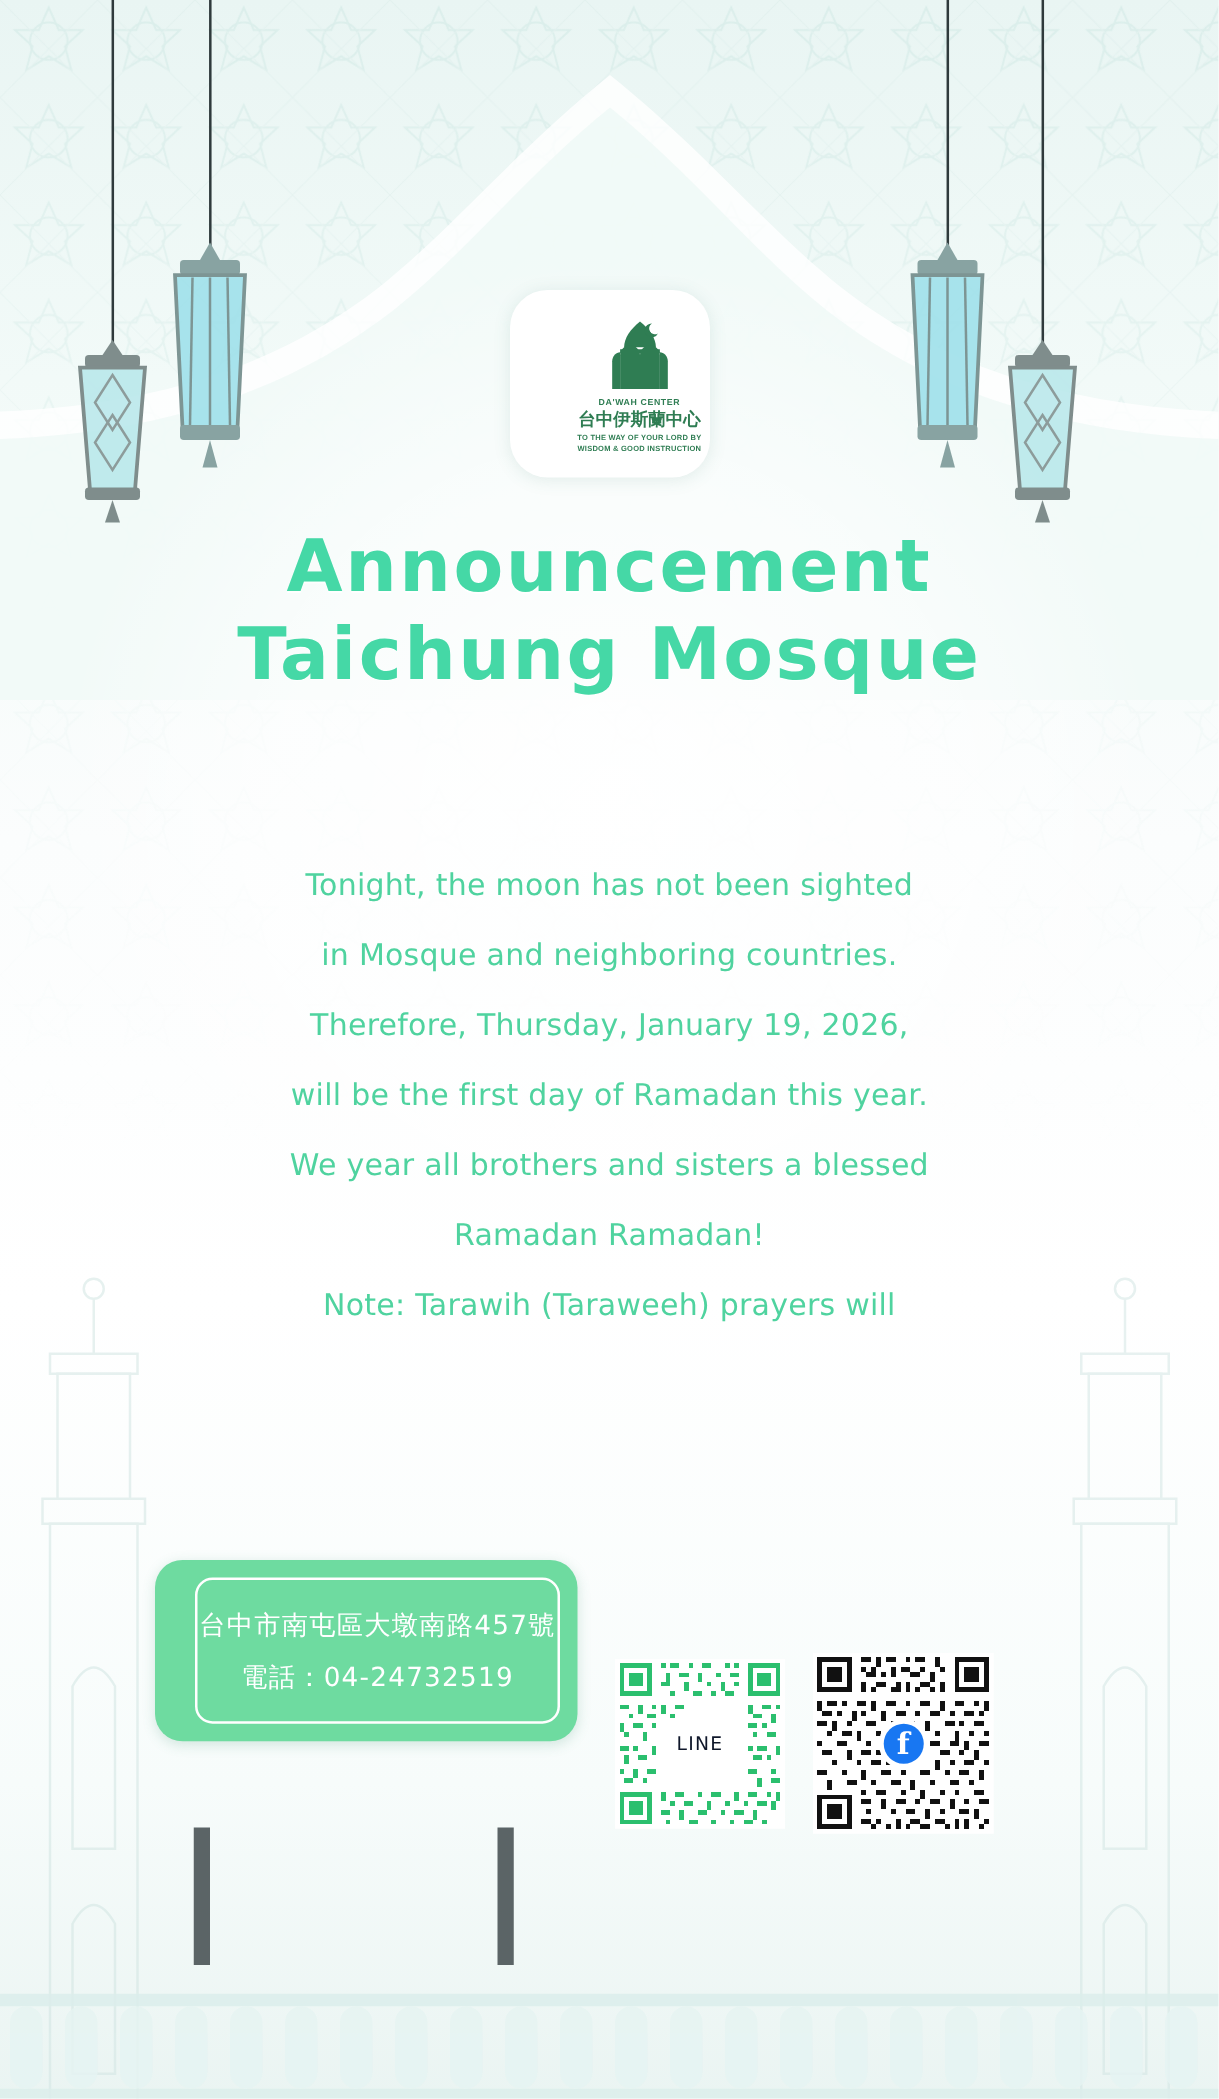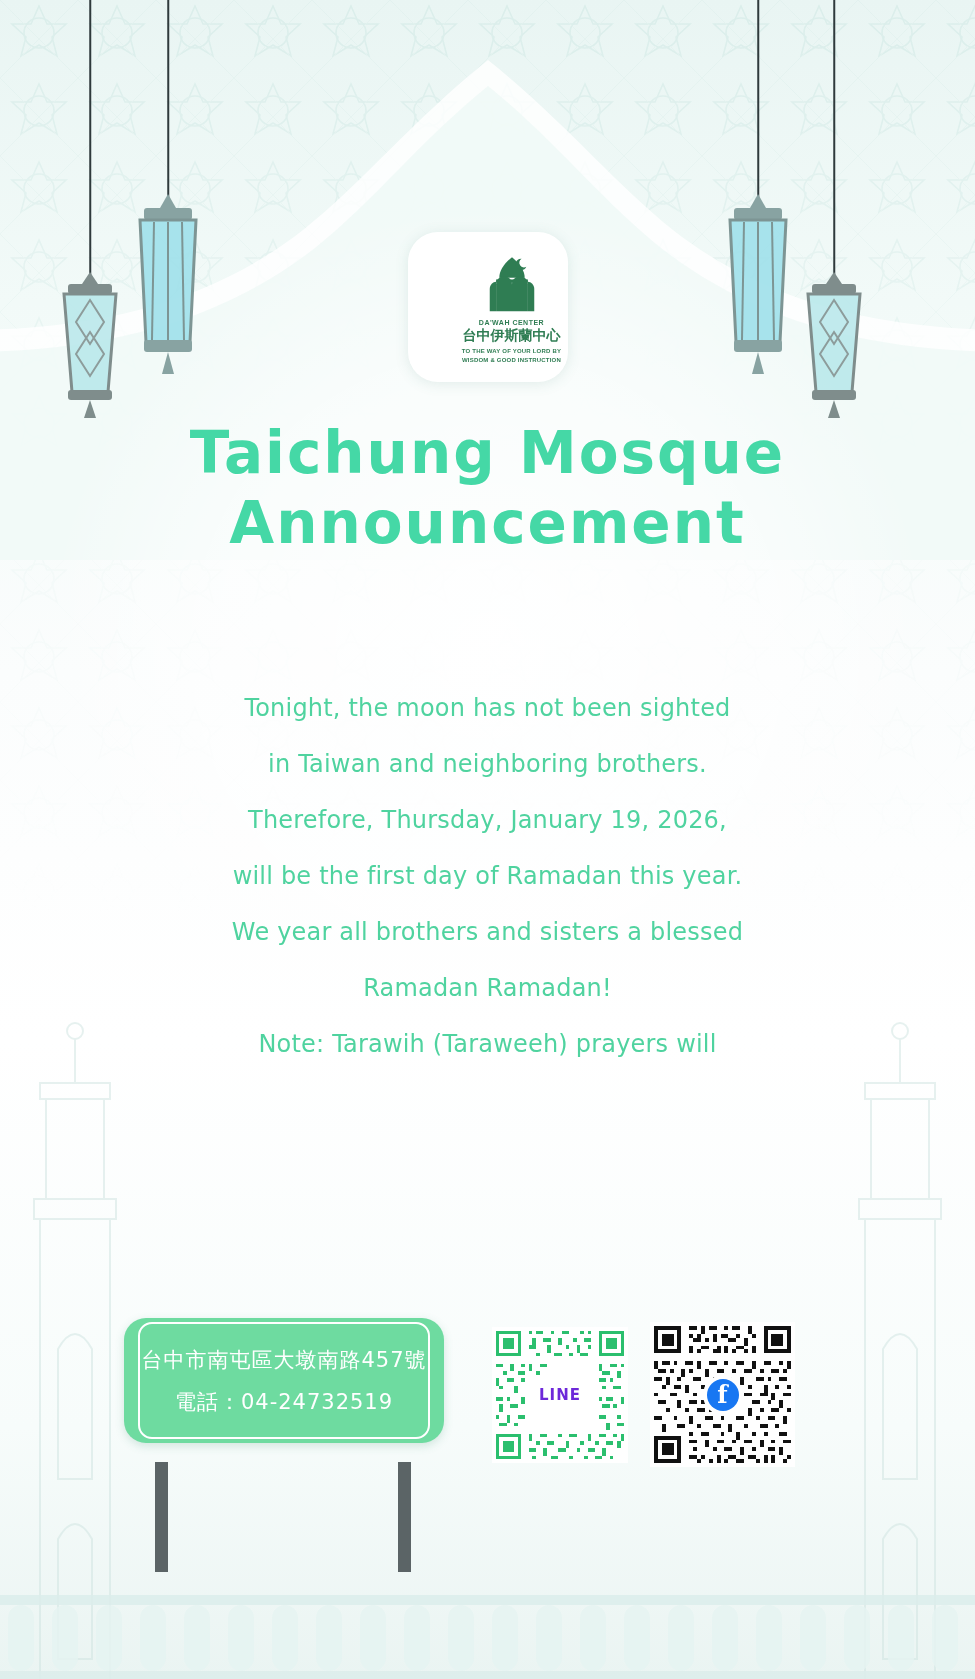--- a/index.html
+++ b/index.html
@@ -153,29 +153,30 @@
     font-size: 24px;
     line-height: 56px;
     letter-spacing: .2px;
   }
   .body-text p { margin: 0; }
 
   
   .sign {
     position: absolute;
     left: 124px;
-    top: 1318px;
+    top: 1248px;
     width: 320px;
-    height: 125px;
+    height: 145px;
     background: #6edba0;
     border-radius: 22px;
     box-shadow: 0 3px 10px rgba(60,140,110,0.20);
     display: flex;
     align-items: center;
     justify-content: center;
+    padding-left: 18px;
   }
   .sign-inner {
     width: 288px;
     height: 113px;
     border: 2px solid #ffffff;
     border-radius: 14px;
     display: flex;
     flex-direction: column;
     align-items: center;
     justify-content: center;
@@ -202,22 +203,22 @@
     top: 1327px;
     width: 136px;
     height: 136px;
   }
   .qr-line .line-label {
     position: absolute;
     left: 50%;
     top: 50%;
     transform: translate(-50%, -50%);
     background: #ffffff;
-    color: #6d28d9;
-    font-weight: bold;
+    color: #0f172a;
+    font-weight: normal;
     font-size: 15px;
     letter-spacing: 1px;
     padding: 2px 5px;
     font-family: "DejaVu Sans", sans-serif;
   }
   .qr-fb {
     position: absolute;
     left: 650px;
     top: 1322px;
     width: 145px;
@@ -416,27 +417,27 @@
       </g>
       <path d="M62 6 a7 7 0 1 0 6 10 a5.5 5.5 0 1 1 -6 -10 z" fill="#2f7d53"></path>
     </svg>
     <div class="logo-text-1">DA'WAH CENTER</div>
     <div class="logo-text-2">台中伊斯蘭中心</div>
     <div class="logo-text-3" style="white-space:pre-line;">TO THE WAY OF YOUR LORD BY
 WISDOM &amp; GOOD INSTRUCTION</div>
   </div>
 
   <div class="headline">
+    <div>Announcement</div>
     <div>Taichung Mosque</div>
-    <div>Announcement</div>
   </div>
 
   <div class="body-text">
     <p>Tonight, the moon has not been sighted</p>
-    <p>in Taiwan and neighboring brothers.</p>
+    <p>in Mosque and neighboring countries.</p>
     <p>Therefore, Thursday, January 19, 2026,</p>
     <p>will be the first day of Ramadan this year.</p>
     <p>We year all brothers and sisters a blessed</p>
     <p>Ramadan Ramadan!</p>
     <p>Note: Tarawih (Taraweeh) prayers will</p>
   </div>
 
   <div class="sign-post left"></div>
   <div class="sign-post right"></div>
   <div class="sign">

